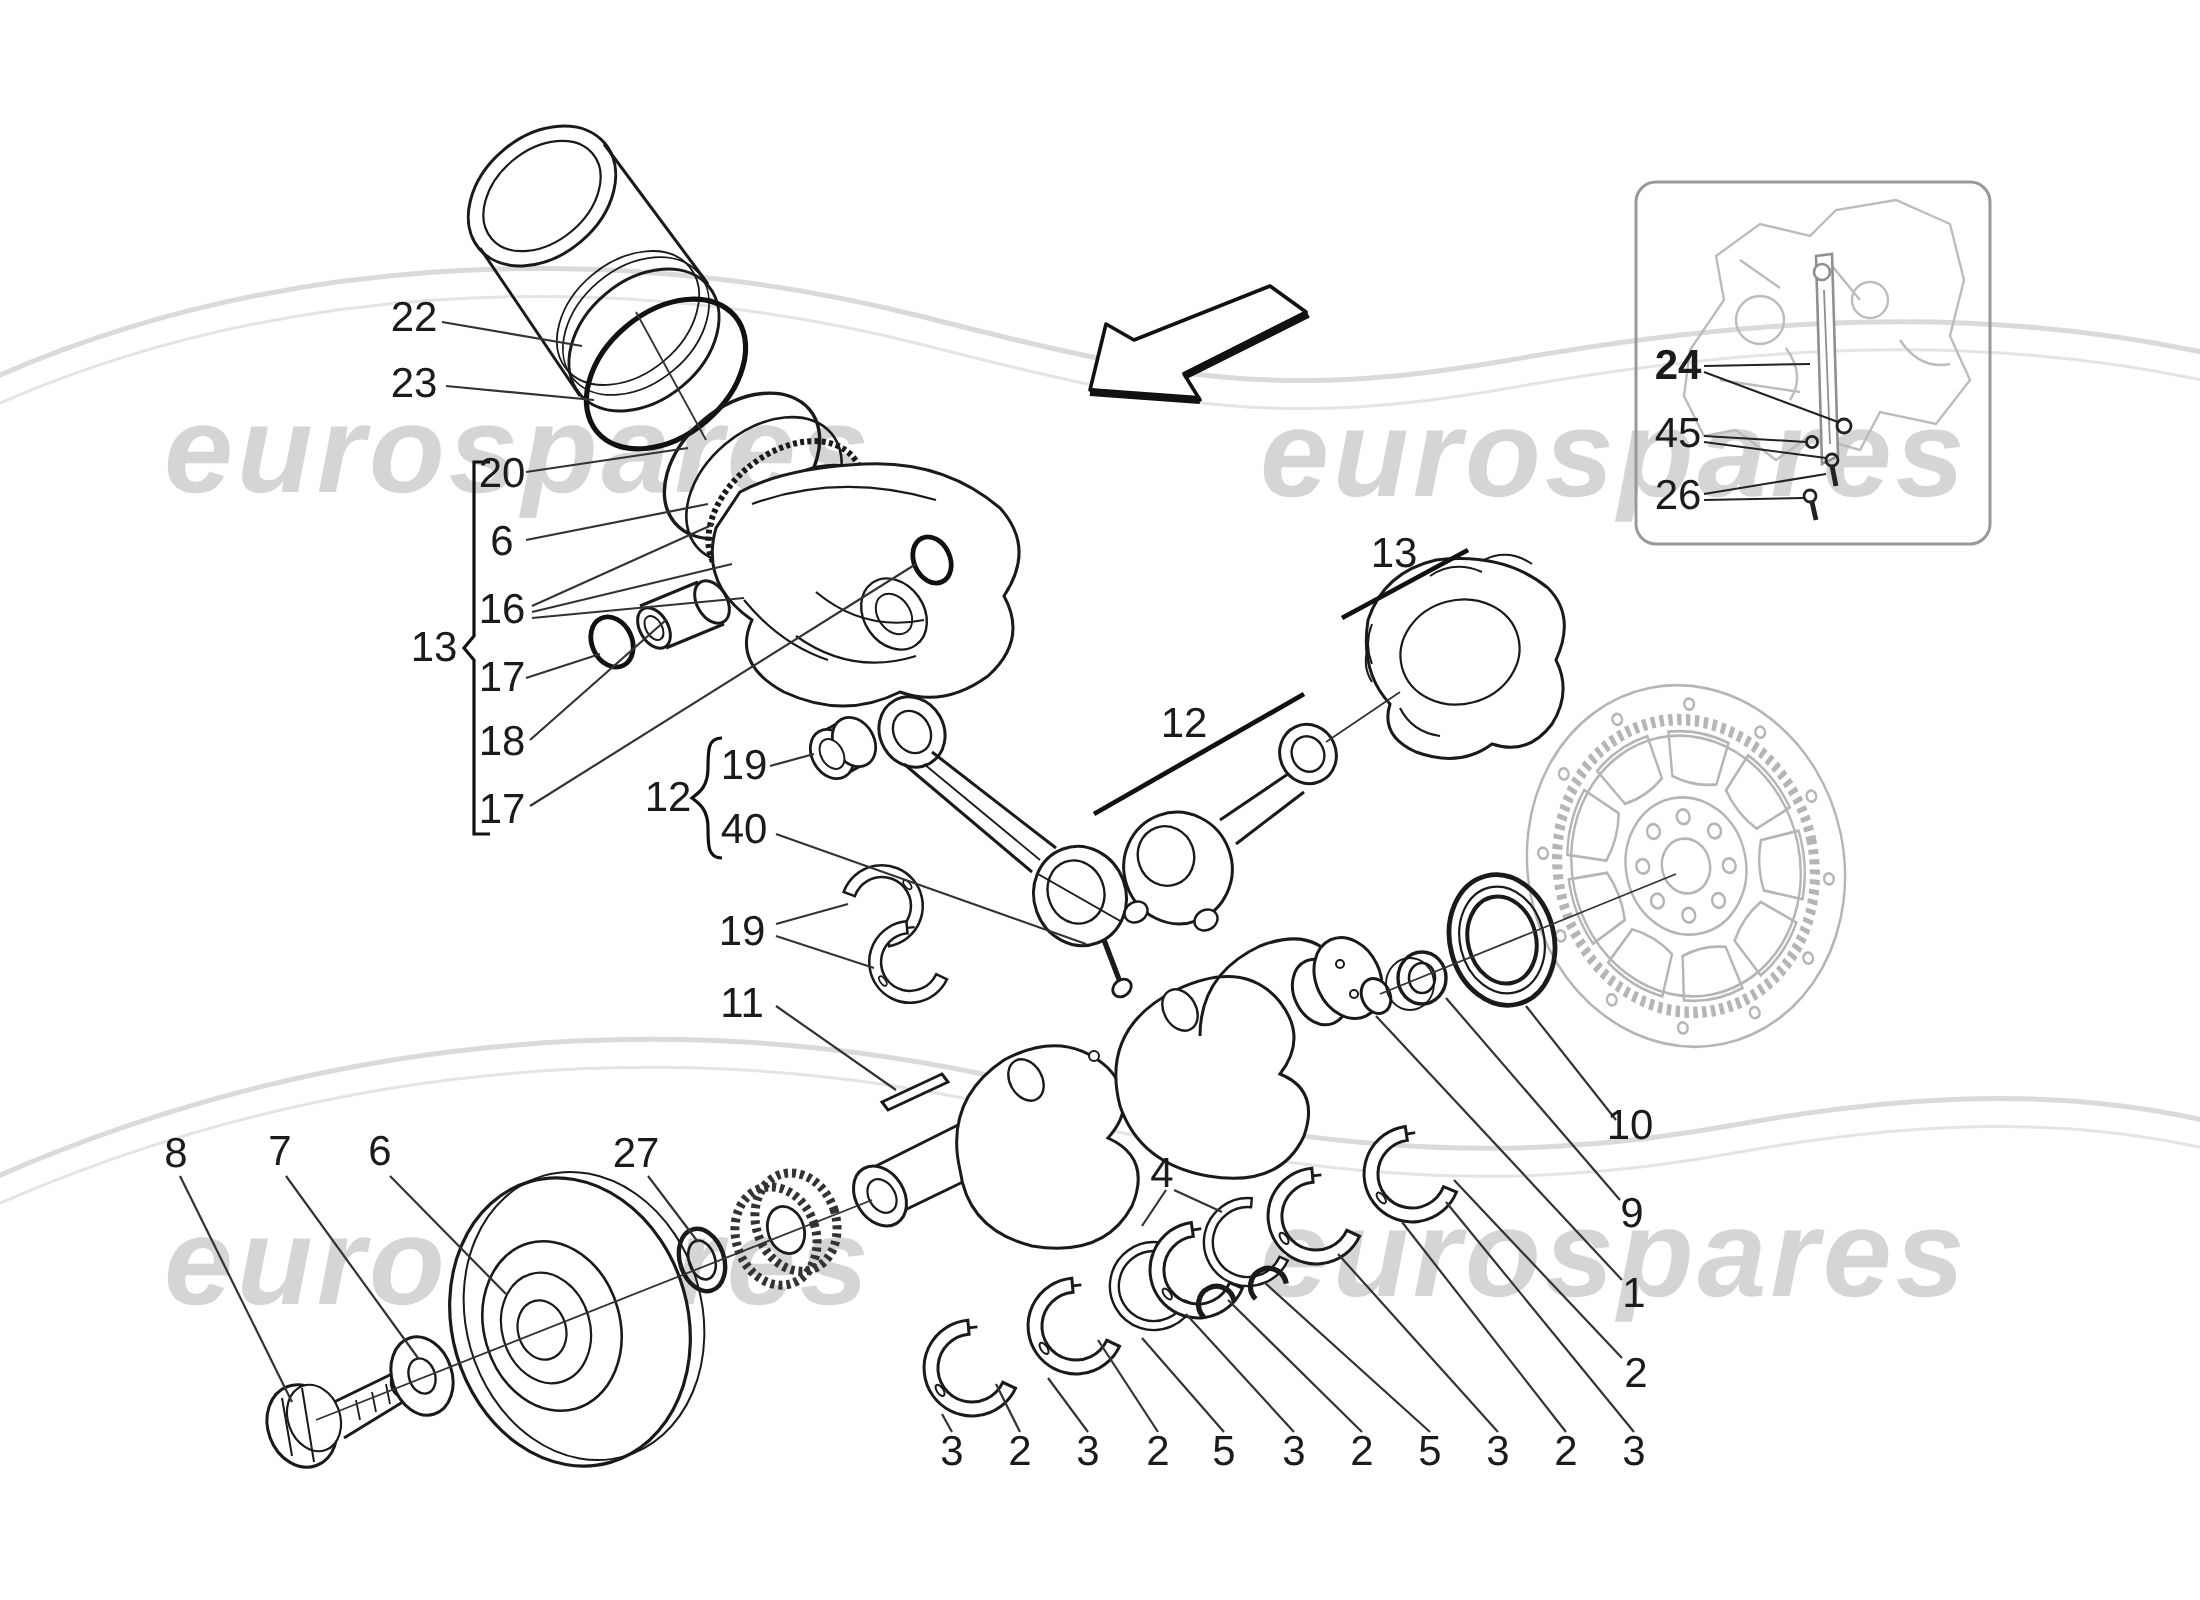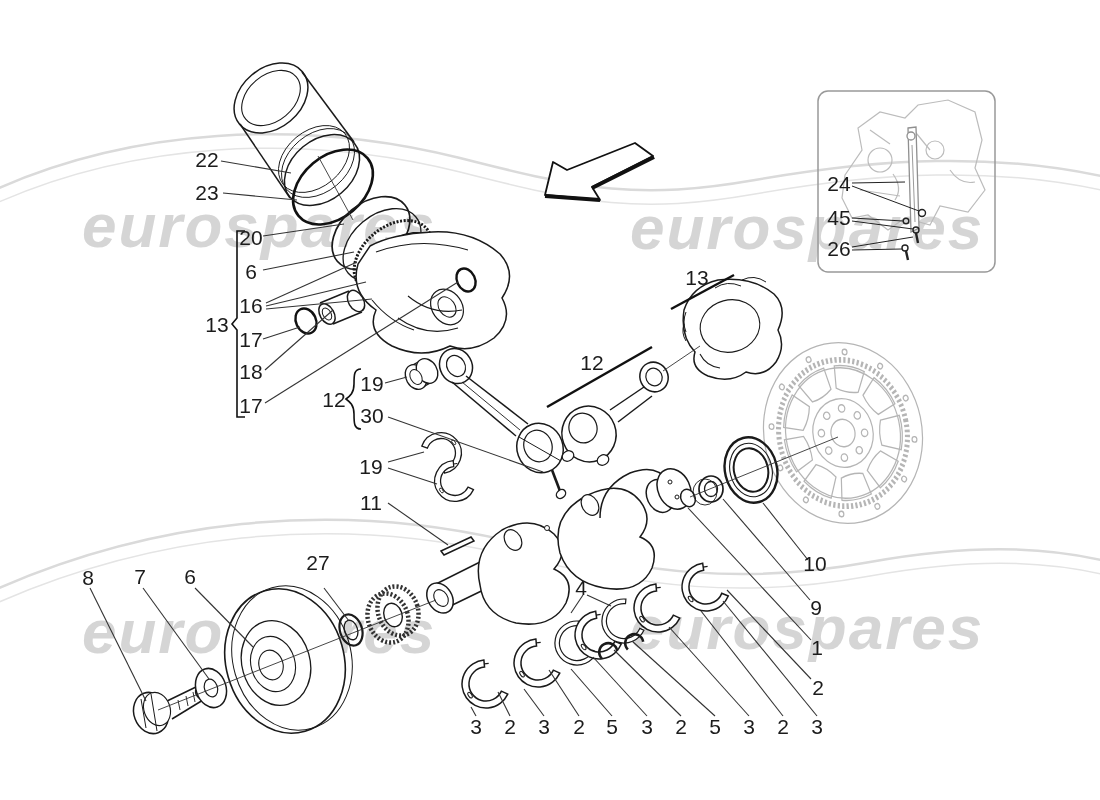--- a/index.html
+++ b/index.html
@@ -367,32 +367,32 @@
       <div class="co" style="left: 207px; top: 192px; text-align: right;">23</div>
       <div class="co" style="left: 251px; top: 237px;">20</div>
       <div class="co" style="left: 251px; top: 271px;">6</div>
       <div class="co" style="left: 251px; top: 305px;">16</div>
       <div class="co" style="left: 251px; top: 339px;">17</div>
       <div class="co" style="left: 251px; top: 371px;">18</div>
       <div class="co" style="left: 251px; top: 405px;">17</div>
       <div class="co" style="left: 217px; top: 324px;">13</div>
       <div class="co" style="left: 334px; top: 399px;">12</div>
       <div class="co" style="left: 372px; top: 383px; text-align: center;">19</div>
-      <div class="co" style="left: 372px; top: 415px;">30</div>
+      <div class="co" style="left: 372px; top: 415px;">40</div>
       <div class="co" style="left: 371px; top: 466px;">19</div>
       <div class="co" style="left: 371px; top: 502px;">11</div>
       <div class="co" style="left: 592px; top: 362px;">12</div>
       <div class="co" style="left: 697px; top: 277px;">13</div>
-      <div class="co" style="left: 839px; top: 183px;">24</div>
+      <div class="co" style="left: 839px; top: 183px; font-weight: bold;">24</div>
       <div class="co" style="left: 839px; top: 217px;">45</div>
       <div class="co" style="left: 839px; top: 248px;">26</div>
       <div class="co" style="left: 88px; top: 577px;">8</div>
       <div class="co" style="left: 140px; top: 576px;">7</div>
       <div class="co" style="left: 190px; top: 576px;">6</div>
-      <div class="co" style="left: 318px; top: 562px;">27</div>
+      <div class="co" style="left: 318px; top: 577px;">27</div>
       <div class="co" style="left: 581px; top: 587px;">4</div>
       <div class="co" style="left: 815px; top: 563px;">10</div>
       <div class="co" style="left: 816px; top: 607px;">9</div>
       <div class="co" style="left: 817px; top: 647px;">1</div>
       <div class="co" style="left: 818px; top: 687px;">2</div>
       <div class="co" style="left: 476px; top: 726px;">3</div>
       <div class="co" style="left: 510px; top: 726px;">2</div>
       <div class="co" style="left: 544px; top: 726px;">3</div>
       <div class="co" style="left: 579px; top: 726px;">2</div>
       <div class="co" style="left: 612px; top: 726px;">5</div>

